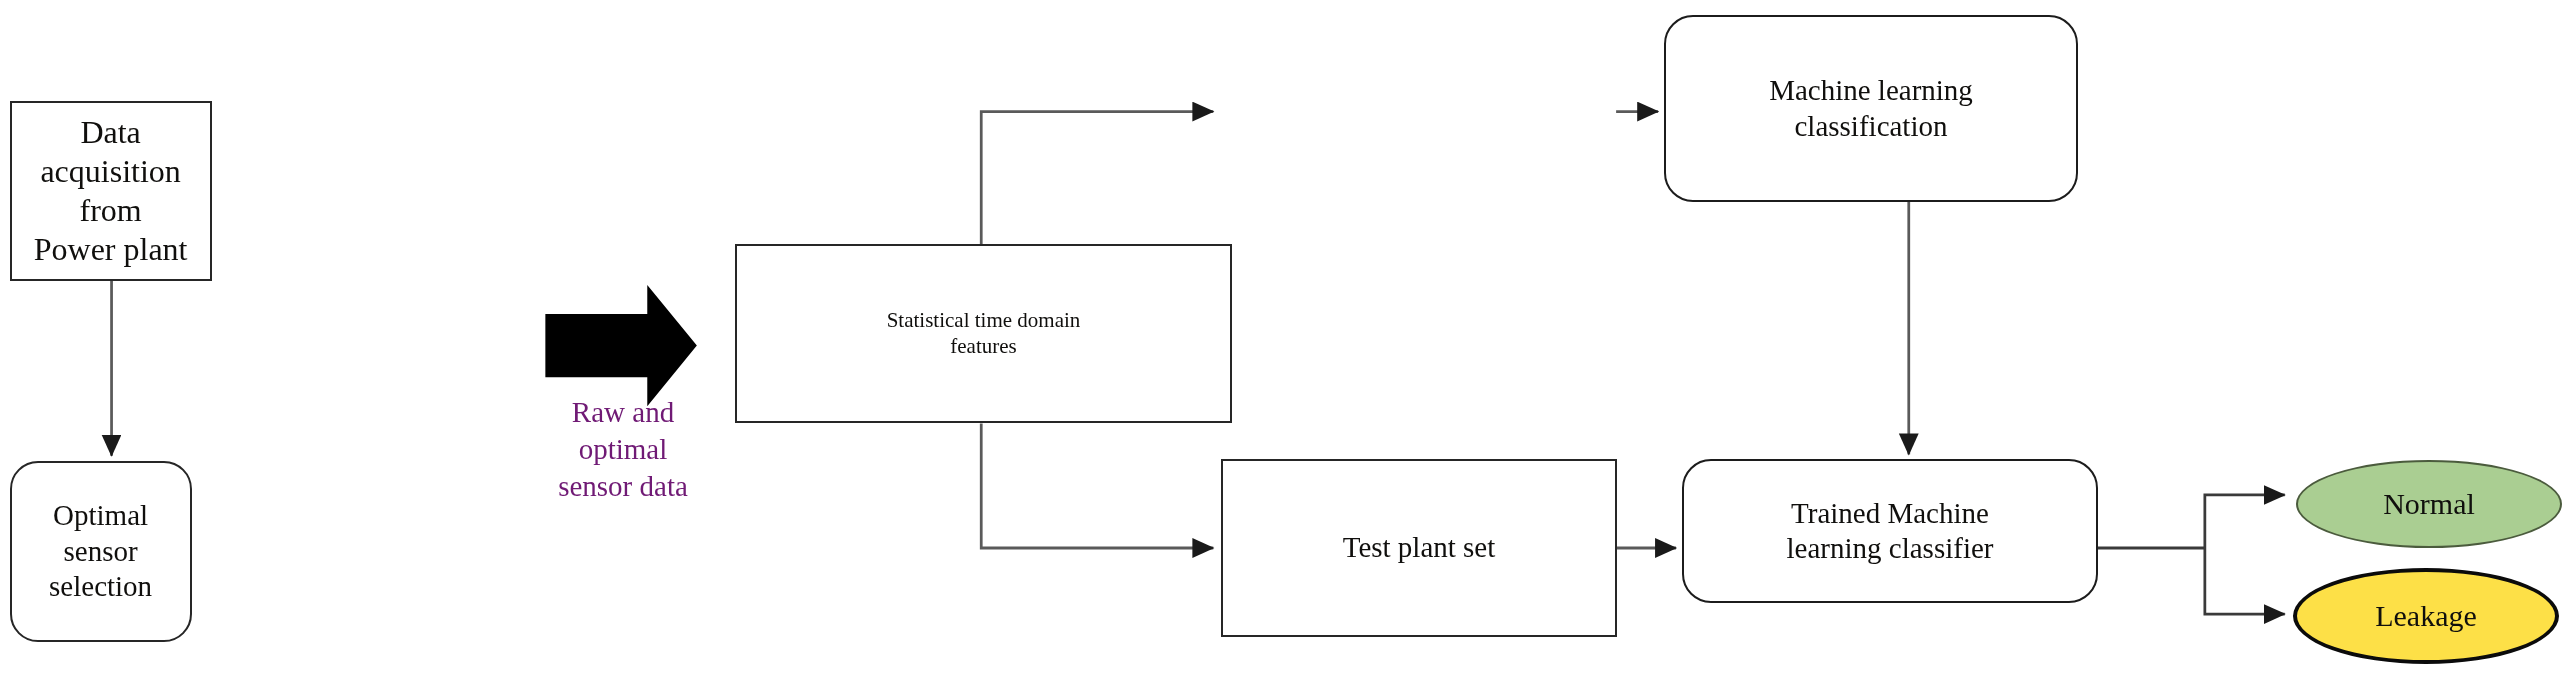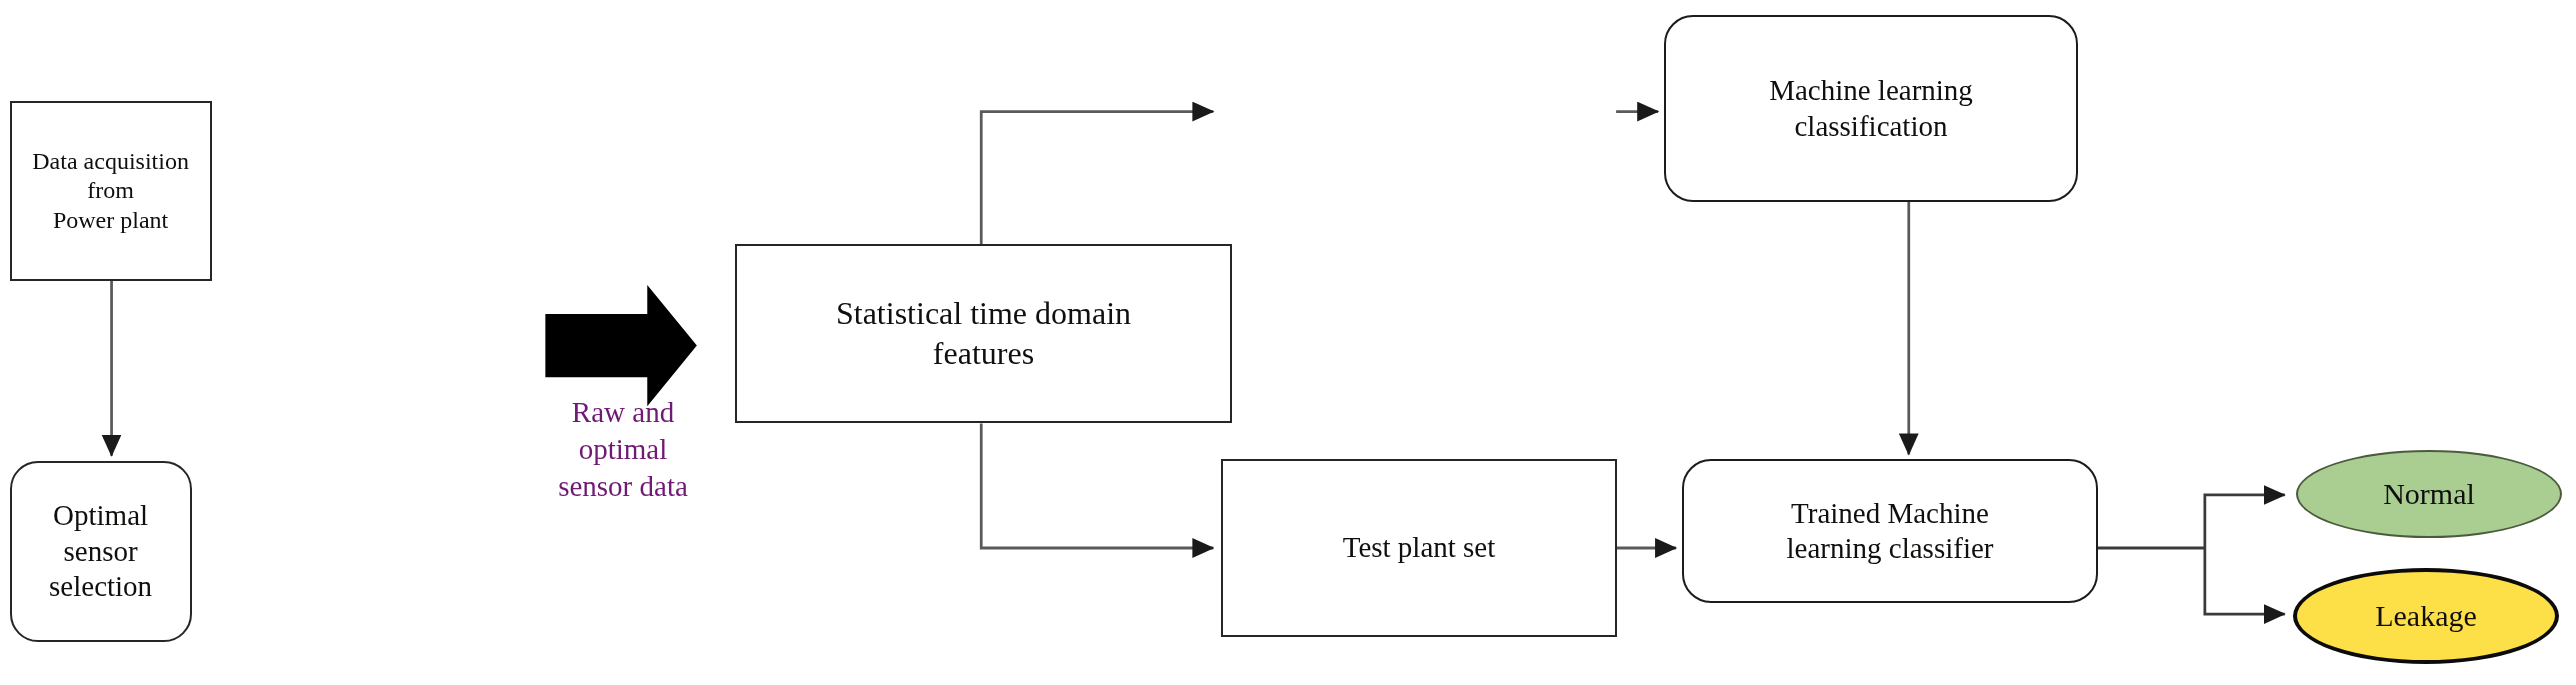--- a/index.html
+++ b/index.html
@@ -99,54 +99,54 @@
       <polyline points="3046,796 3202,796" fill="none" stroke="#3a3a3a" stroke-width="4"></polyline>
       <polyline points="3202,796 3202,719 3318,719" fill="none" stroke="#3a3a3a" stroke-width="4" marker-end="url(#arrowhead)"></polyline>
       <polyline points="3202,796 3202,892 3318,892" fill="none" stroke="#3a3a3a" stroke-width="4" marker-end="url(#arrowhead)"></polyline>
     </g>
 
     <g>
       <path d="M792,456 L940,456 L940,414 L1012,502 L940,590 L940,548 L792,548 Z" fill="#000000"></path>
     </g>
   </svg>
 
-  <div class="node rect" style="left:9.6px; top:101px; width:202px; height:180px; font-size:24px;">
+  <div class="node rect" style="left:9.6px; top:101px; width:202px; height:180px; font-size:32px;">
     <span class="node-label">Data acquisition from
 Power plant</span>
   </div>
 
   <div class="node rect" style="left:9.6px; top:461px; width:182px; height:181px; font-size:29px;border-radius:28px;">
     <span class="node-label">Optimal  sensor selection</span>
   </div>
 
   <div class="edge-label" style="left:523px; top:394px; width:200px; font-size:29px;">Raw and
 optimal
 sensor data</div>
 
-  <div class="node rect" style="left:735px; top:244px; width:497px; height:179px; font-size:32px;">
+  <div class="node rect" style="left:735px; top:244px; width:497px; height:179px; font-size:21px;">
     <span class="node-label">Statistical time domain
 features</span>
   </div>
 
 
   <div class="node rect" style="left:1221px; top:459px; width:396px; height:178px; font-size:29px;">
     <span class="node-label">Test plant set</span>
   </div>
 
   <div class="node rounded" style="left:1664px; top:15px; width:414px; height:187px; font-size:29px;">
     <span class="node-label">Machine learning
 classification</span>
   </div>
 
   <div class="node rounded" style="left:1682px; top:459px; width:416px; height:144px; font-size:29px;">
     <span class="node-label">Trained Machine
 learning classifier</span>
   </div>
 
-  <div class="node ellipse" style="left:2296px; top:450px; width:266px; height:88px; font-size:30px;
+  <div class="node ellipse" style="left:2296px; top:460px; width:266px; height:88px; font-size:30px;
               background:#aace92; border:2.1px solid #4b5b3d;">
     <span class="node-label">Normal</span>
   </div>
 
   <div class="node ellipse" style="left:2293px; top:568px; width:266px; height:96px; font-size:30px;
               background:#fde047; border:4.1px solid #0b0b0b;">
     <span class="node-label">Leakage</span>
   </div>
 
 </div>

